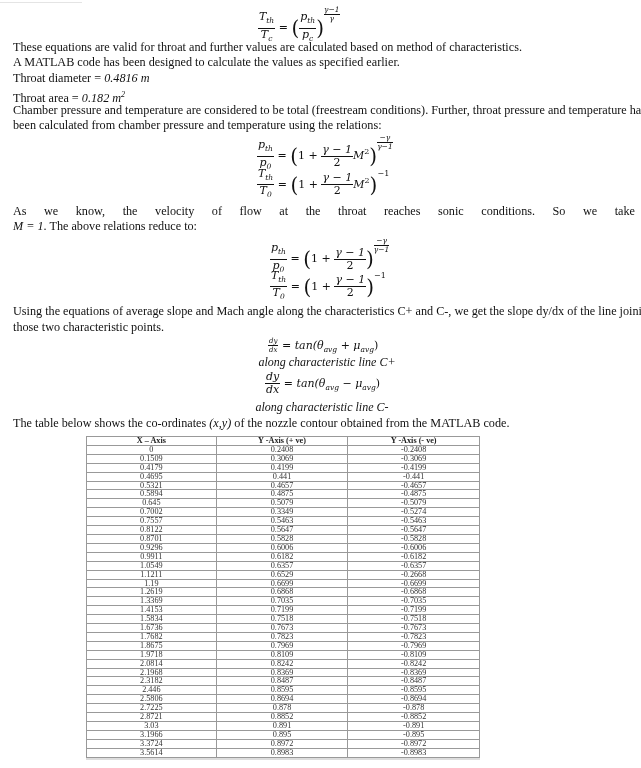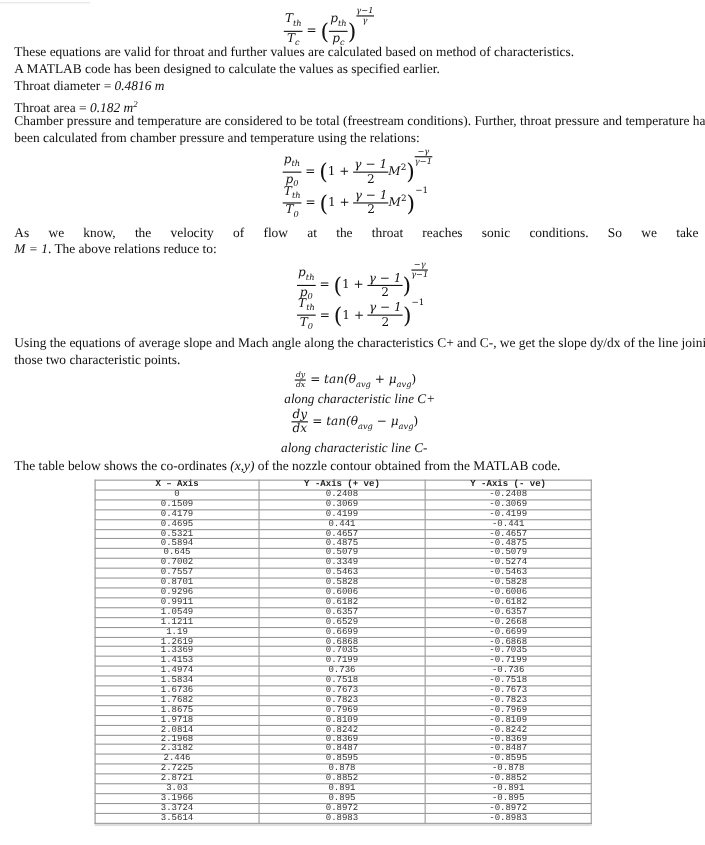--- a/index.html
+++ b/index.html
@@ -15,22 +15,22 @@
   .frac > .num { border-bottom: 1px solid #111; }
   .fi { font-style: italic; }
   .sup { font-size: 8px; vertical-align: super; }
   .paren { font-size: 20px; vertical-align: middle; font-weight: 200; }
   .expfrac { display: inline-block; vertical-align: 10px; text-align: center; font-size: 7.5px; font-style: italic; }
   .expfrac > span { display: block; line-height: 8px; }
   .expfrac > .num { border-bottom: 1px solid #111; }
   .sub { font-size: 7.5px; vertical-align: sub; font-style: italic; }
   .small { font-size: 8px; }
   .caption { position: absolute; font-style: italic; font-size: 12px; text-align: center; width: 200px; }
-  table { position: absolute; left: 86px; top: 436px; width: 452px; border-collapse: collapse;
-          font-family: Liberation Mono, monospace; font-size: 8.2px; color: #333; }
+  table { position: absolute; left: 86px; top: 436px; width: 394px; border-collapse: collapse;
+          font-family: Liberation Serif, serif; font-size: 8.2px; color: #333; }
   td, th { border: 1px solid #999; text-align: center; height: 7.9px; padding: 0; line-height: 7.9px; }
   th { font-weight: bold; color: #222; }
   table { box-shadow: 0 2px 0 #ddd; }
 </style>
 </head>
 <body>
 
 <div class="topline"></div>
 
 <div class="eq" style="left:258px; top:6px;">
@@ -138,20 +138,25 @@
         <td>0.7002</td>
         <td>0.3349</td>
         <td>-0.5274</td>
       </tr>
       <tr>
         <td>0.7557</td>
         <td>0.5463</td>
         <td>-0.5463</td>
       </tr>
       <tr>
+        <td>0.8122</td>
+        <td>0.5647</td>
+        <td>-0.5647</td>
+      </tr>
+      <tr>
         <td>0.8701</td>
         <td>0.5828</td>
         <td>-0.5828</td>
       </tr>
       <tr>
         <td>0.9296</td>
         <td>0.6006</td>
         <td>-0.6006</td>
       </tr>
       <tr>
@@ -183,25 +188,20 @@
         <td>1.3369</td>
         <td>0.7035</td>
         <td>-0.7035</td>
       </tr>
       <tr>
         <td>1.4153</td>
         <td>0.7199</td>
         <td>-0.7199</td>
       </tr>
       <tr>
-        <td>1.4974</td>
-        <td>0.736</td>
-        <td>-0.736</td>
-      </tr>
-      <tr>
         <td>1.5834</td>
         <td>0.7518</td>
         <td>-0.7518</td>
       </tr>
       <tr>
         <td>1.6736</td>
         <td>0.7673</td>
         <td>-0.7673</td>
       </tr>
       <tr>
@@ -233,20 +233,25 @@
         <td>2.3182</td>
         <td>0.8487</td>
         <td>-0.8487</td>
       </tr>
       <tr>
         <td>2.446</td>
         <td>0.8595</td>
         <td>-0.8595</td>
       </tr>
       <tr>
+        <td>2.5806</td>
+        <td>0.8694</td>
+        <td>-0.8694</td>
+      </tr>
+      <tr>
         <td>2.7225</td>
         <td>0.878</td>
         <td>-0.878</td>
       </tr>
       <tr>
         <td>2.8721</td>
         <td>0.8852</td>
         <td>-0.8852</td>
       </tr>
       <tr>

